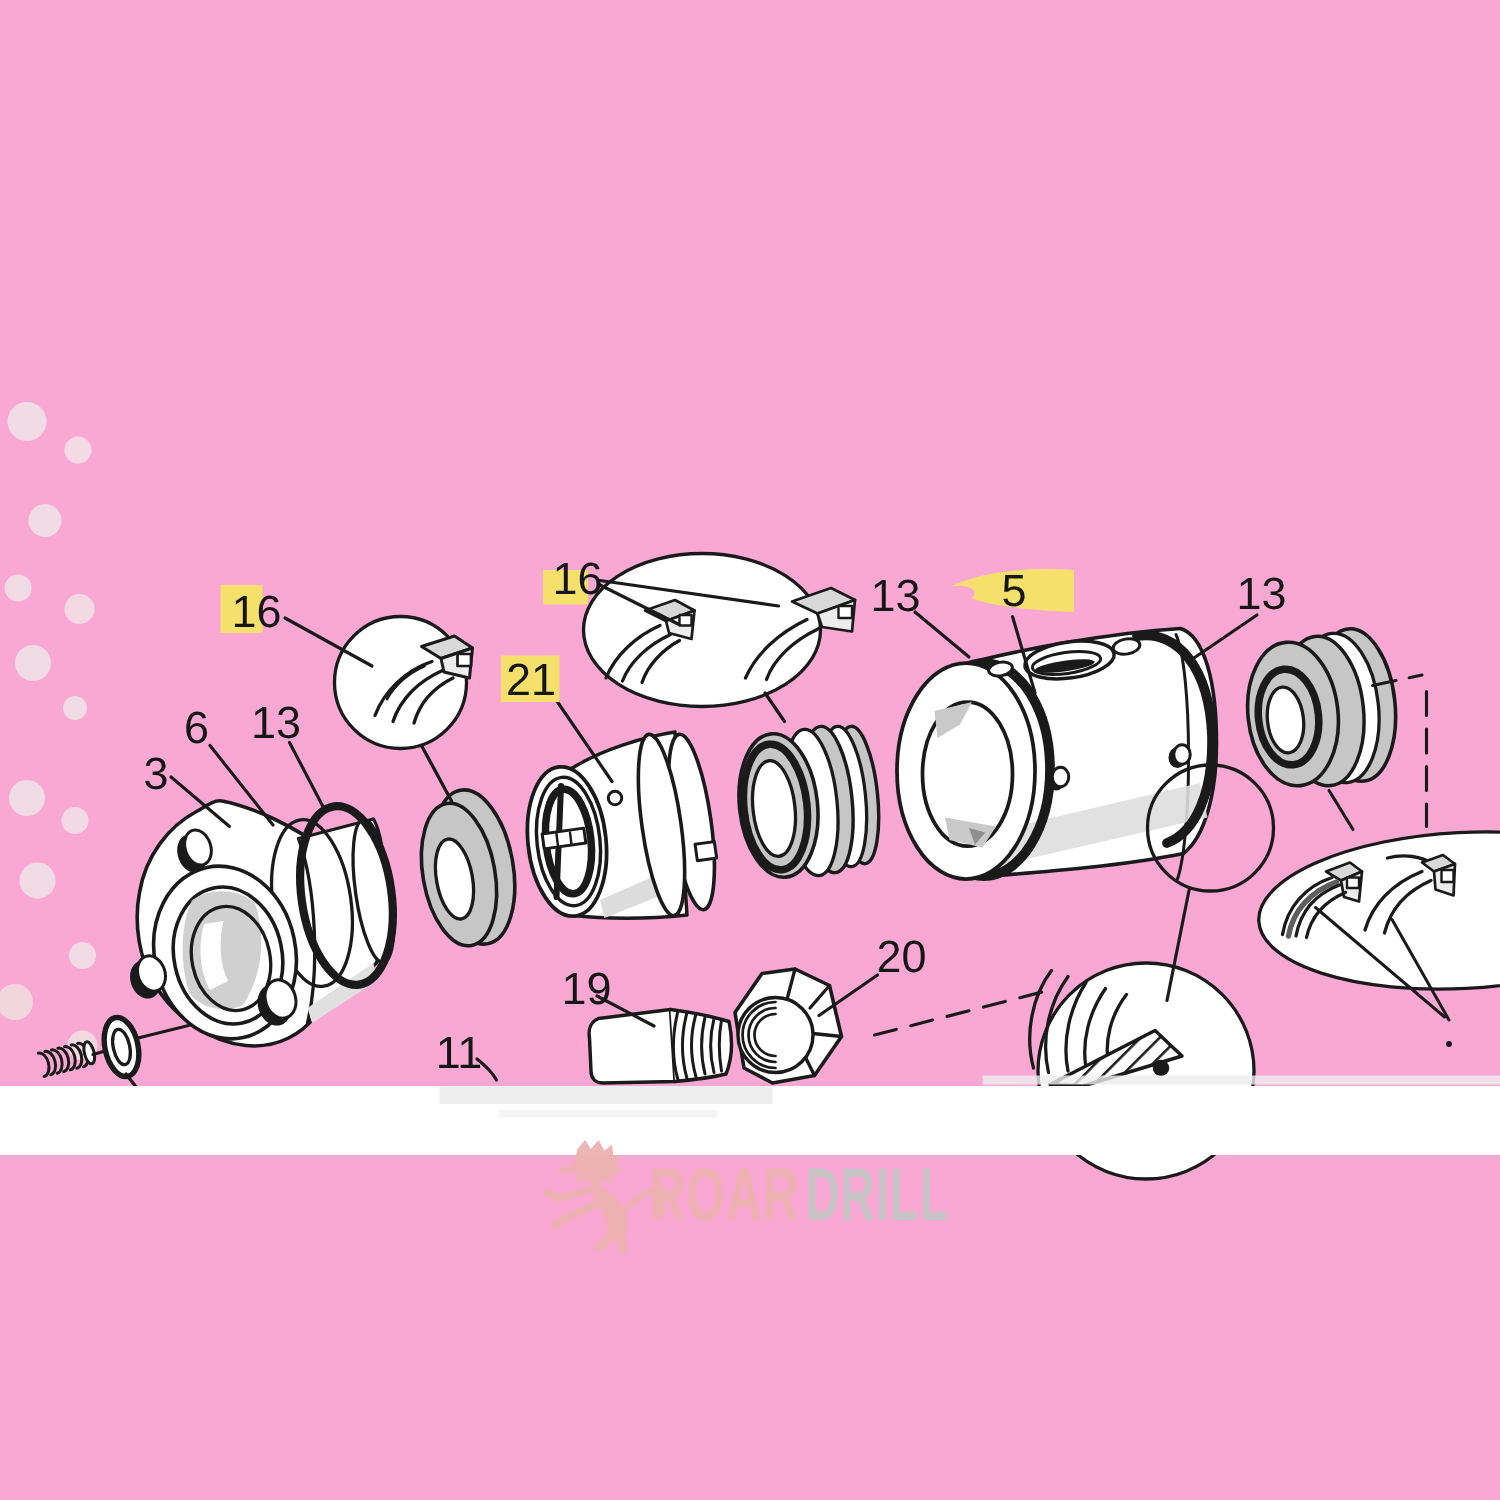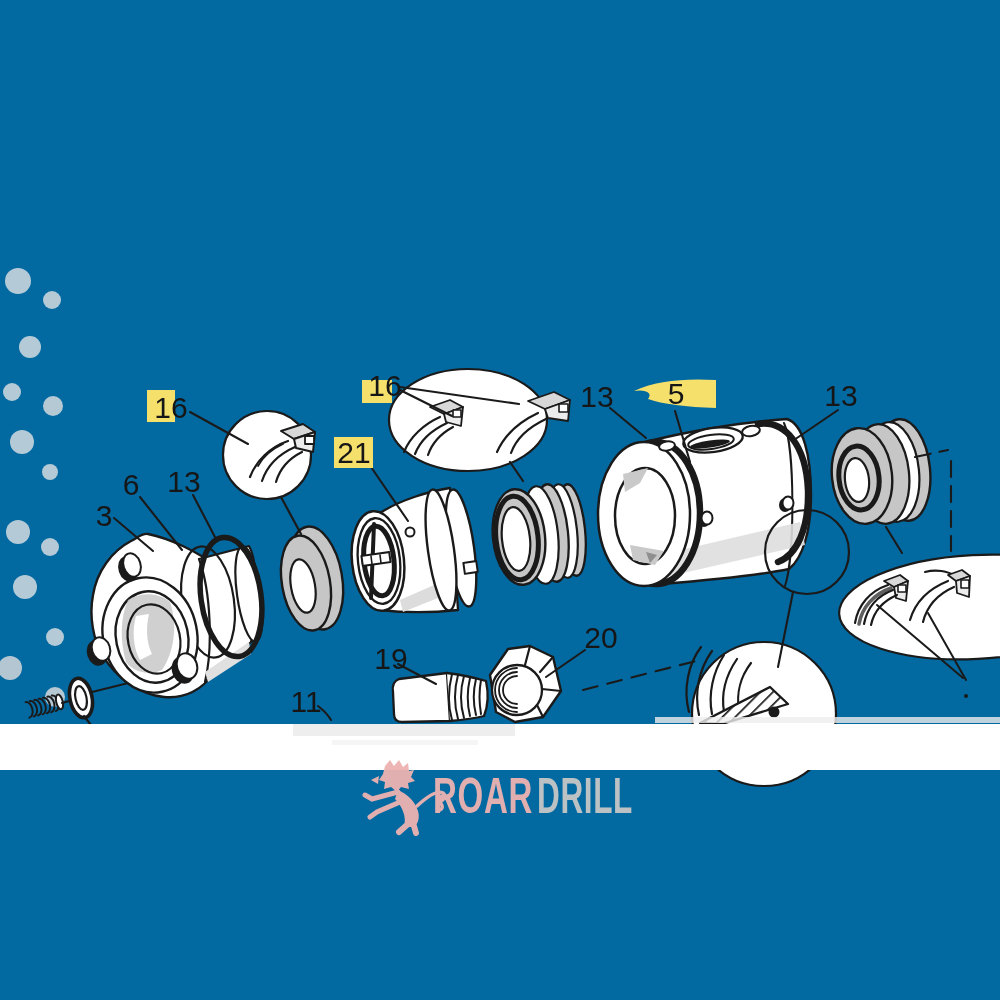--- a/index.html
+++ b/index.html
@@ -1,16 +1,16 @@
 <!DOCTYPE html>
 <html><head>
 <meta charset="utf-8">
 <style>
   html,body{margin:0;padding:0;background:#fff;}
-  .stage{position:relative;width:1000px;height:1000px;background:#0369a1;overflow:hidden;
+  .stage{position:relative;width:1000px;height:1000px;background:#f9a8d4;overflow:hidden;
          font-family:"Liberation Sans",sans-serif;}
   svg{position:absolute;left:0;top:0;}
   .lbl{font-family:"Liberation Sans",sans-serif;font-size:30px;fill:#161616;text-anchor:middle;}
   .wm{font-family:"Liberation Sans",sans-serif;font-weight:bold;font-size:50px;letter-spacing:1px;}
 </style>
 </head>
 <body>
 
 <div class="stage">
 <svg width="1000" height="1000" viewBox="0 0 1000 1000">

